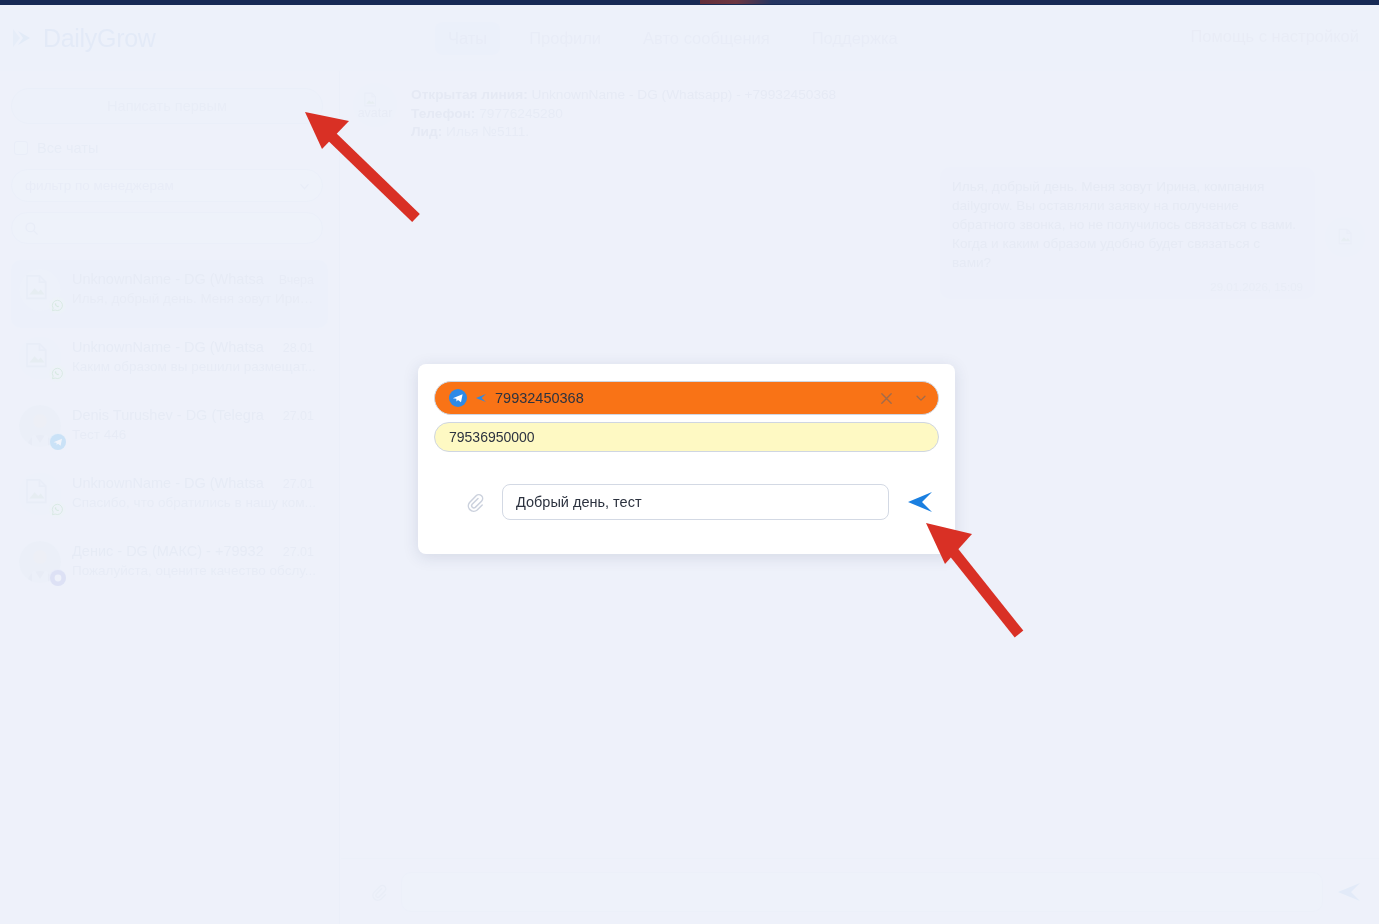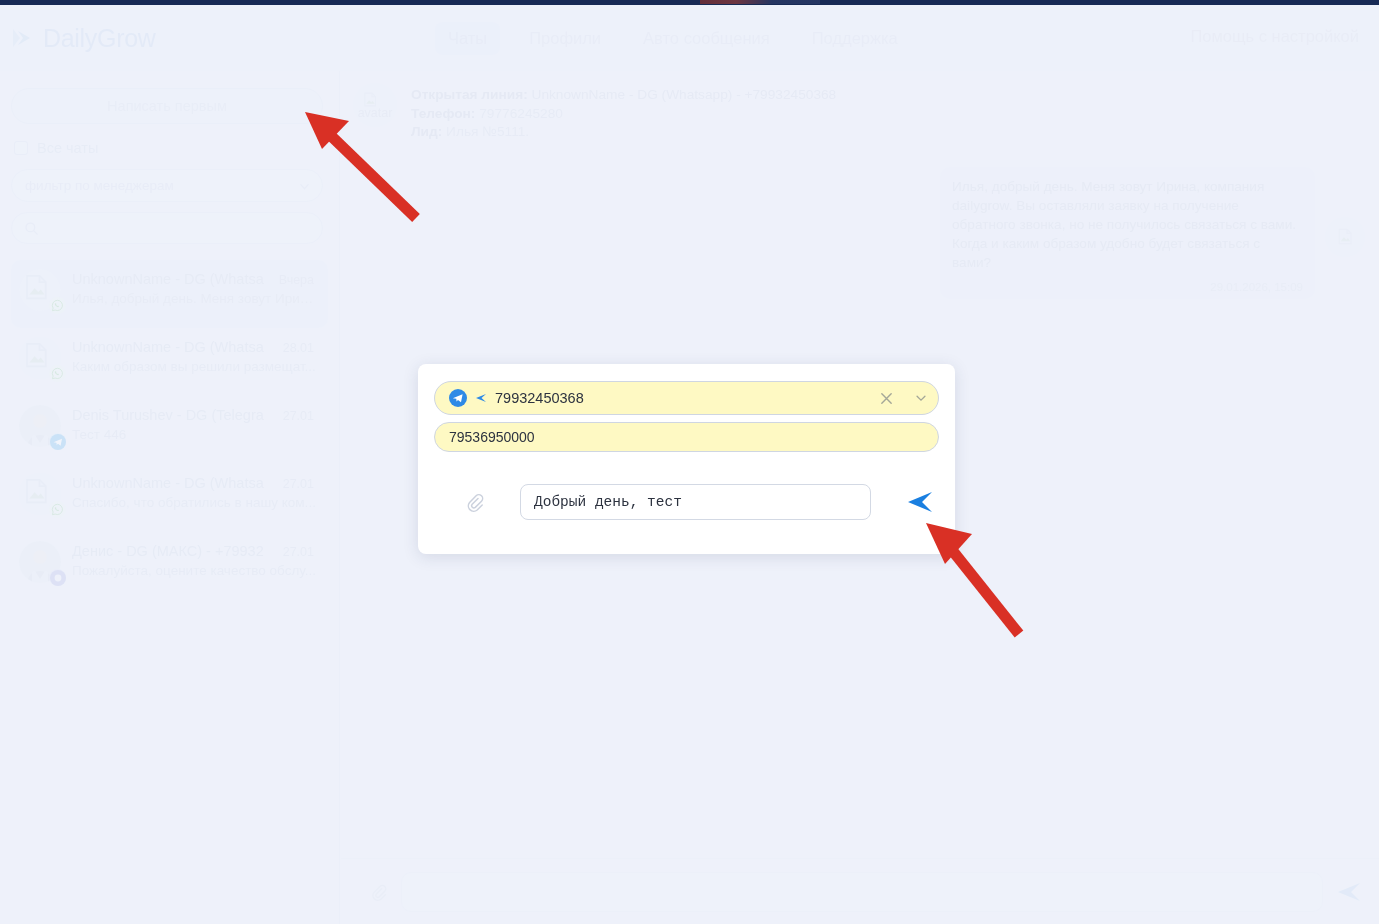--- a/index.html
+++ b/index.html
@@ -358,21 +358,21 @@
     padding: 17px 16px 0 16px;
   }
   .modal-select {
     height: 34px;
     border: 1px solid #cfd6e2;
     border-radius: 18px;
     display: flex;
     align-items: center;
     padding: 0 10px 0 14px;
     gap: 8px;
-    background: #fef9c3;
+    background: #f97316;
     cursor: pointer;
   }
   .tg-round { width: 18px; height: 18px; flex: 0 0 auto; }
   .small-arrow { width: 12px; height: 12px; flex: 0 0 auto; }
   .modal-select-value {
     font-size: 14.5px;
     color: #2d3340;
     flex: 1 1 auto;
   }
   .x-icon { width: 15px; height: 15px; opacity: .55; cursor: pointer; }
@@ -392,22 +392,21 @@
     border: 0; outline: 0; background: transparent;
     font-size: 14px; color: #2d3340;
     font-family: inherit;
     width: 100%;
   }
 
   .modal-send-row {
     margin-top: 32px;
     display: flex;
     align-items: center;
-    gap: 36px;
-    font-family: Liberation Mono, monospace;
+    gap: 18px;
   }
   .modal-clip { width: 20px; height: 20px; opacity: .45; margin-left: 30px; flex: 0 0 auto; }
   .modal-msg-input {
     flex: 1 1 auto;
     height: 36px;
     border: 1px solid #d3d9e4;
     border-radius: 8px;
     display: flex;
     align-items: center;
     padding: 0 13px;

